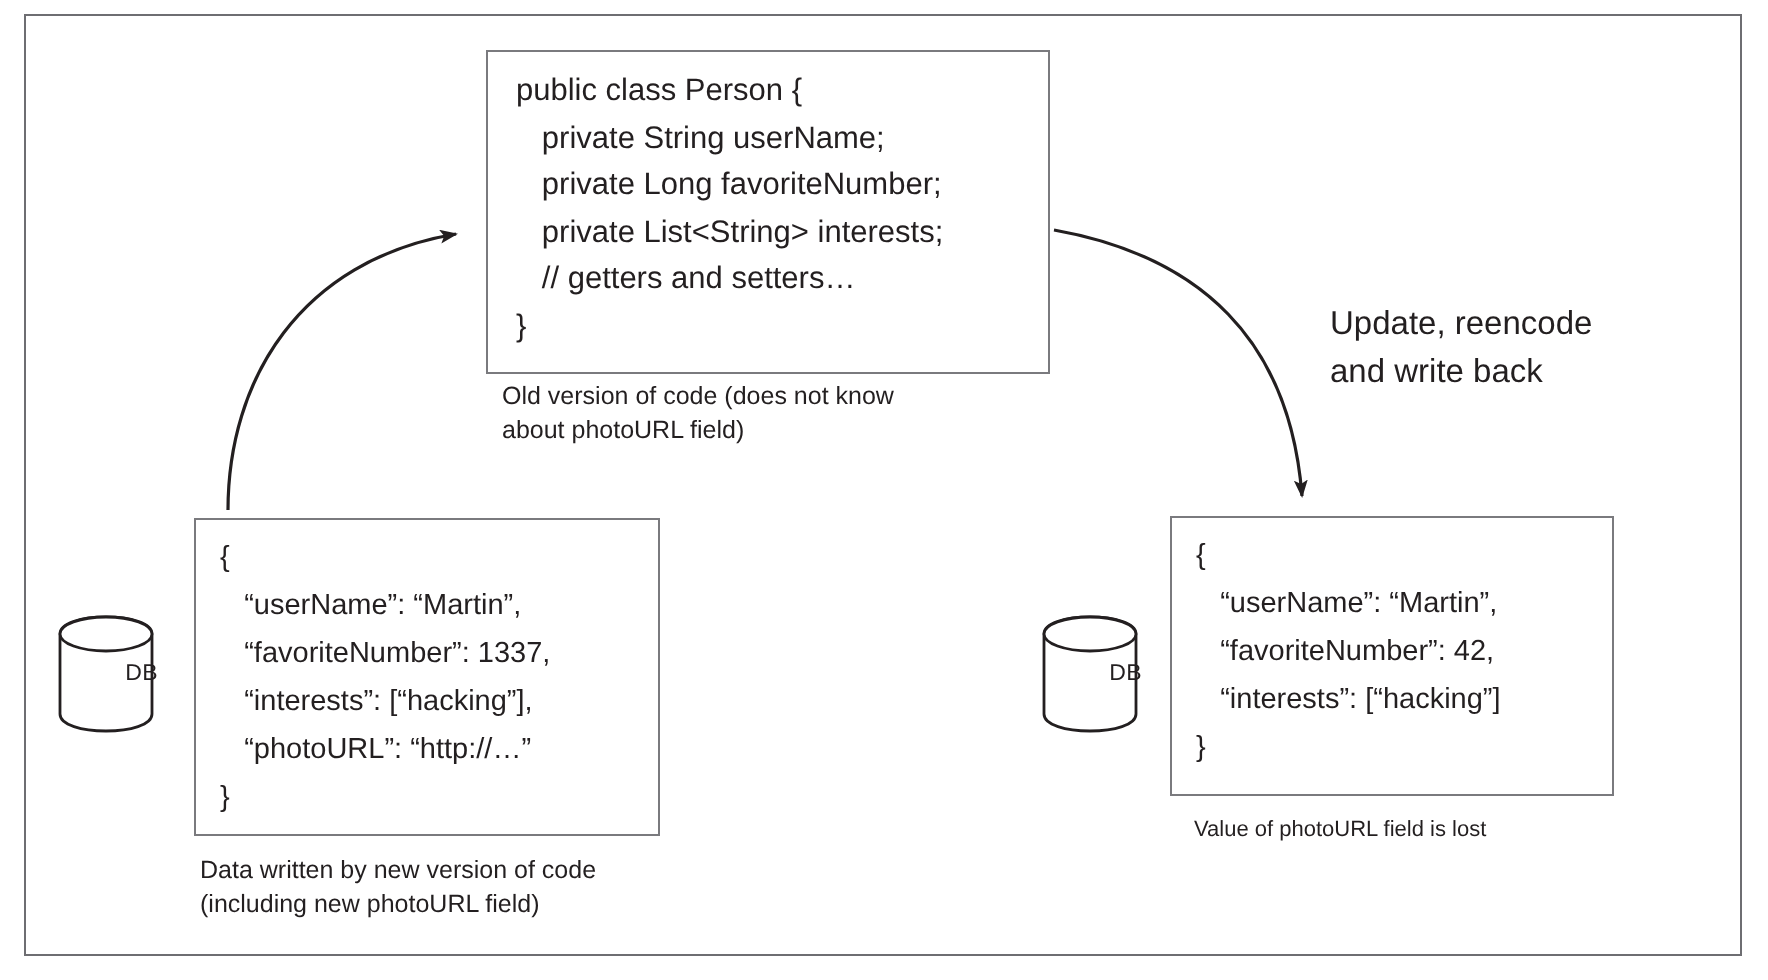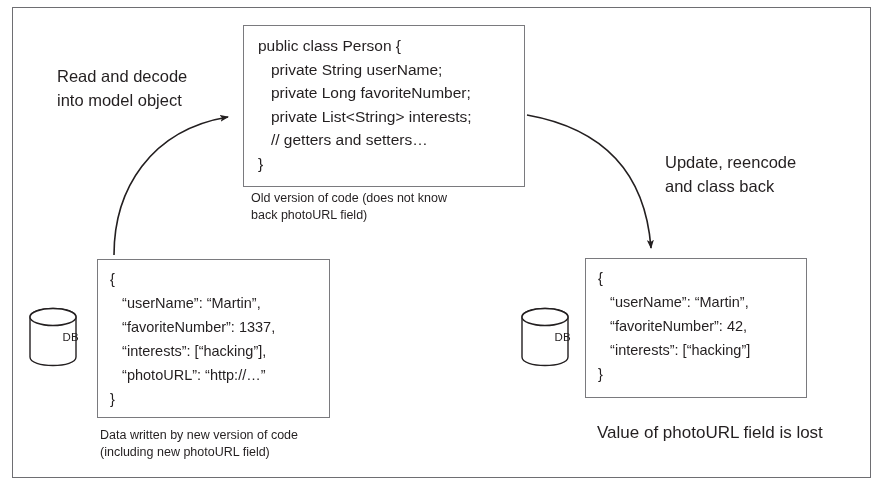--- a/index.html
+++ b/index.html
@@ -113,22 +113,22 @@
     line-height: 17px;
   }
   #caption-data-written {
     left: 100px;
     top: 427px;
     font-size: 12.5px;
     line-height: 17px;
   }
   #caption-lost {
     left: 597px;
-    top: 424px;
-    font-size: 17px;
+    top: 407px;
+    font-size: 11px;
     line-height: 17px;
   }
   
   .db {
     position: absolute;
     width: 52px;
     height: 60px;
   }
   #db-left { left: 27px; top: 307px; }
   #db-right { left: 519px; top: 307px; }
@@ -191,29 +191,27 @@
   </div>
 
   <div class="box" id="json-right-box">
     <div id="json-right-code">{
    “userName”: “Martin”,
    “favoriteNumber”: 42,
    “interests”: [“hacking”]
 }</div>
   </div>
 
-  <div class="label" id="label-read">Read and decode
-into model object</div>
 
   <div class="label" id="label-update">Update, reencode
-and class back</div>
+and write back</div>
 
 
   <div class="label" id="caption-old-code">Old version of code (does not know
-back photoURL field)</div>
+about photoURL field)</div>
 
   <div class="label" id="caption-data-written">Data written by new version of code
 (including new photoURL field)</div>
 
   <div class="label" id="caption-lost">Value of photoURL field is lost</div>
 
   <div class="db" id="db-left">
     <svg width="52" height="60" viewBox="0 0 52 60" xmlns="http://www.w3.org/2000/svg">
       <path d="M3 10 C3 4.5 14 1.5 26 1.5 C38 1.5 49 4.5 49 10 L49 50 C49 55.5 38 58.5 26 58.5 C14 58.5 3 55.5 3 50 Z" fill="#ffffff" stroke="#231f20" stroke-width="1.4"></path>
       <ellipse cx="26" cy="10" rx="23" ry="8.5" fill="#ffffff" stroke="#231f20" stroke-width="1.4"></ellipse>

